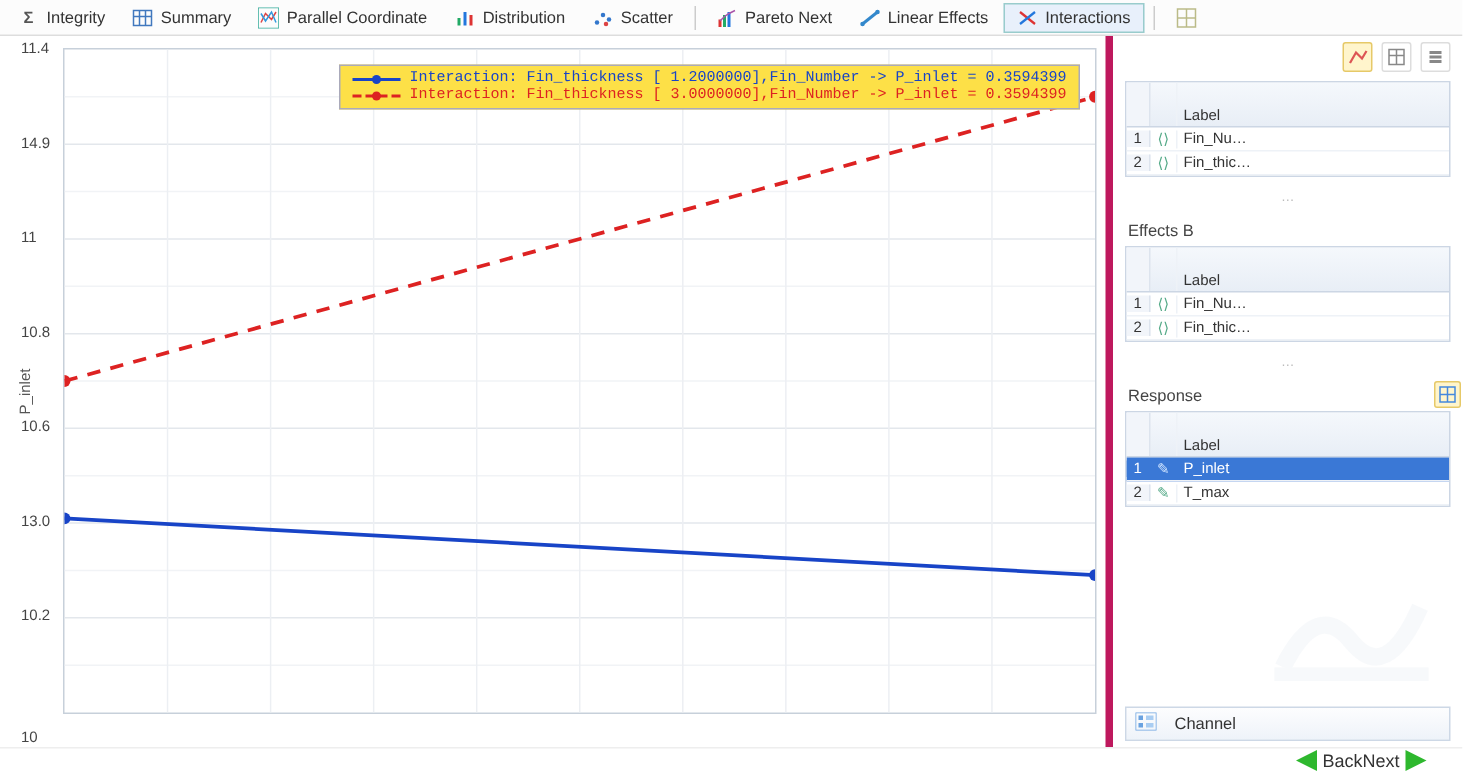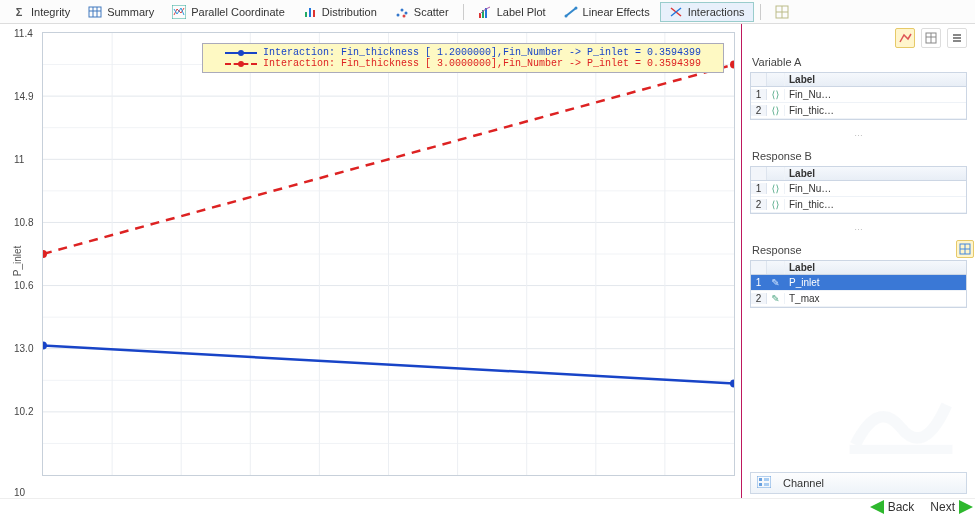--- a/index.html
+++ b/index.html
@@ -34,21 +34,21 @@
   .divider { width: 1px; height: 16px; background: #ccc; margin: 0 4px; }
   .icon-box { width: 14px; height: 14px; display: inline-flex; align-items: center; justify-content: center; }
   .main {
     display: flex;
     height: 474px;
   }
   .chart-area {
     position: relative;
     width: 742px;
     height: 474px;
-    border-right: 1px solid #be185d;
+    border-right: 5px solid #be185d;
   }
   .side-panel {
     width: 233px;
     display: flex;
     flex-direction: column;
     background: #fff;
   }
   .side-tools {
     display: flex;
     justify-content: flex-end;
@@ -77,21 +77,21 @@
     background: #fff;
     font-size: 10px;
     max-height: 90px;
     overflow: hidden;
   }
   .mini-table .hdr {
     display: flex;
     background: linear-gradient(#f5f8fc,#e8eef6);
     border-bottom: 1px solid #ccd6e4;
   }
-  .mini-table .hdr .cell { font-weight: bold; }
+  .mini-table .hdr .cell { font-weight: normal; margin-top: 16px; }
   .mini-table .row { display: flex; border-bottom: 1px solid #eef2f7; height: 16px; align-items: center; cursor: pointer; }
   .mini-table .rownum {
     width: 16px; text-align: center; background: #f2f5fa; border-right: 1px solid #dde4ee;
   }
   .mini-table .iconcell {
     width: 18px; text-align: center; border-right: 1px solid #eef2f7; color: #5a8;
   }
   .mini-table .cell { padding: 1px 4px; flex: 1; white-space: nowrap; overflow: hidden; text-overflow: ellipsis; }
   .mini-table .row.selected { background: #3a78d6; color: #fff; }
   .mini-table .row.selected .rownum { background: #3a78d6; color:#fff; border-color:#3a78d6;}
@@ -104,22 +104,21 @@
     background: linear-gradient(#fdfdfe,#eef3f9);
     font-size: 11px;
     display: flex; align-items: center; gap: 12px;
     cursor: pointer;
   }
   .footer {
     height: 16px;
     display: flex;
     align-items: center;
     justify-content: flex-end;
-    gap: 16px;
-    padding: 0 2px;
+    padding: 0 24px;
     border-top: 1px solid #eee;
     font-size: 12px;
   }
   .nav { display: flex; align-items: center; gap: 4px; cursor: pointer; }
   .arrow-left, .arrow-right {
     width: 0; height: 0;
     border-top: 7px solid transparent;
     border-bottom: 7px solid transparent;
   }
   .arrow-left { border-right: 14px solid #2eb82e; }
@@ -135,23 +134,23 @@
     left: 2px; top: 50%;
     transform: translateY(-50%) rotate(-90deg);
     transform-origin: center;
     font-size: 10px;
     color: #555;
   }
   .ytick { position: absolute; left: 14px; font-size: 10px; color: #444; transform: translateY(-50%); }
   .legend {
     position: absolute;
     top: 10px; right: 10px;
-    background: #fef9c3;
+    background: #fde047;
     border: 1px solid #aab;
-    padding: 3px 22px;
+    padding: 3px 8px;
     font-size: 10px;
     font-family: "Courier New", monospace;
   }
   .legend-row { display: flex; align-items: center; gap: 6px; white-space: nowrap; }
   .lg-line { width: 32px; height: 0; border-top-width: 2px; border-top-style: solid; position: relative; }
   .lg-line::after {
     content: ""; position: absolute; width: 6px; height: 6px; border-radius: 50%;
     top: -4px; left: 13px;
   }
   .watermark {
@@ -215,21 +214,21 @@
   <div class="divider"></div>
   <div class="toolbar-item">
     <span class="icon-box">
       <svg width="14" height="14">
           <rect x="1" y="8" width="2" height="5" fill="#d33"></rect>
           <rect x="4" y="5" width="2" height="8" fill="#2a6"></rect>
           <rect x="7" y="3" width="2" height="10" fill="#27d"></rect>
           <polyline points="2,9 5,6 8,4 12,2" fill="none" stroke="#a5a"></polyline>
         </svg>
     </span>
-    <span>Label Plot</span>
+    <span>Pareto Next</span>
   </div>
   <div class="toolbar-item">
     <span class="icon-box">
       <svg width="14" height="14">
           <line x1="2" y1="11" x2="12" y2="3" stroke="#38c" stroke-width="2"></line>
           <circle cx="2" cy="11" r="1.5" fill="#38c"></circle>
           <circle cx="12" cy="3" r="1.5" fill="#38c"></circle>
         </svg>
     </span>
     <span>Linear Effects</span>
@@ -344,41 +343,40 @@
       </div>
       <div class="tool-btn">
         <svg width="14" height="14">
             <line x1="3" y1="4" x2="11" y2="4" stroke="#888" stroke-width="2"></line>
             <line x1="3" y1="7" x2="11" y2="7" stroke="#888" stroke-width="2"></line>
             <line x1="3" y1="10" x2="11" y2="10" stroke="#888" stroke-width="2"></line>
           </svg>
       </div>
     </div>
 
-    <div class="section-label">Variable A</div>
     <div class="mini-table">
       <div class="hdr">
           <div class="rownum"></div>
           <div class="iconcell"></div>
           <div class="cell">Label</div>
         </div>
       <div class="row">
           <div class="rownum">1</div>
           <div class="iconcell">⟨⟩</div>
           <div class="cell">Fin_Nu…</div>
         </div>
       <div class="row">
           <div class="rownum">2</div>
           <div class="iconcell">⟨⟩</div>
           <div class="cell">Fin_thic…</div>
         </div>
     </div>
     <div class="ellipsis-bar">…</div>
 
-    <div class="section-label">Response B</div>
+    <div class="section-label">Effects B</div>
     <div class="mini-table">
       <div class="hdr">
           <div class="rownum"></div>
           <div class="iconcell"></div>
           <div class="cell">Label</div>
         </div>
       <div class="row">
           <div class="rownum">1</div>
           <div class="iconcell">⟨⟩</div>
           <div class="cell">Fin_Nu…</div>

